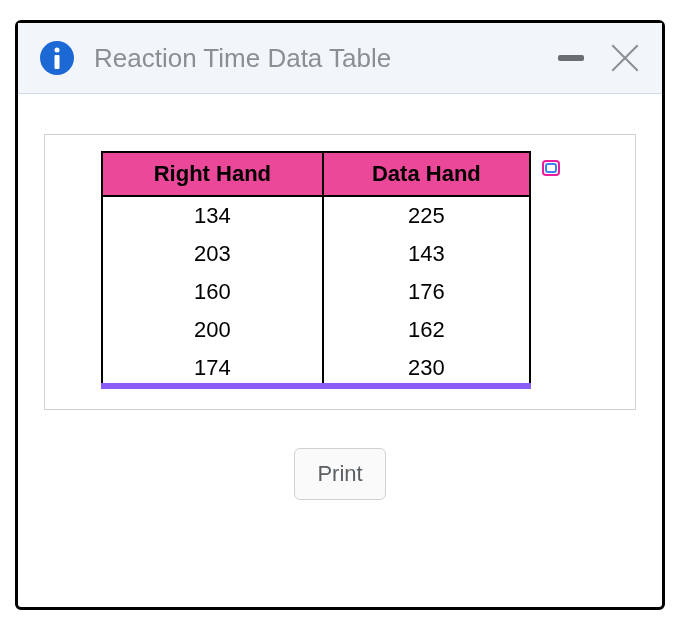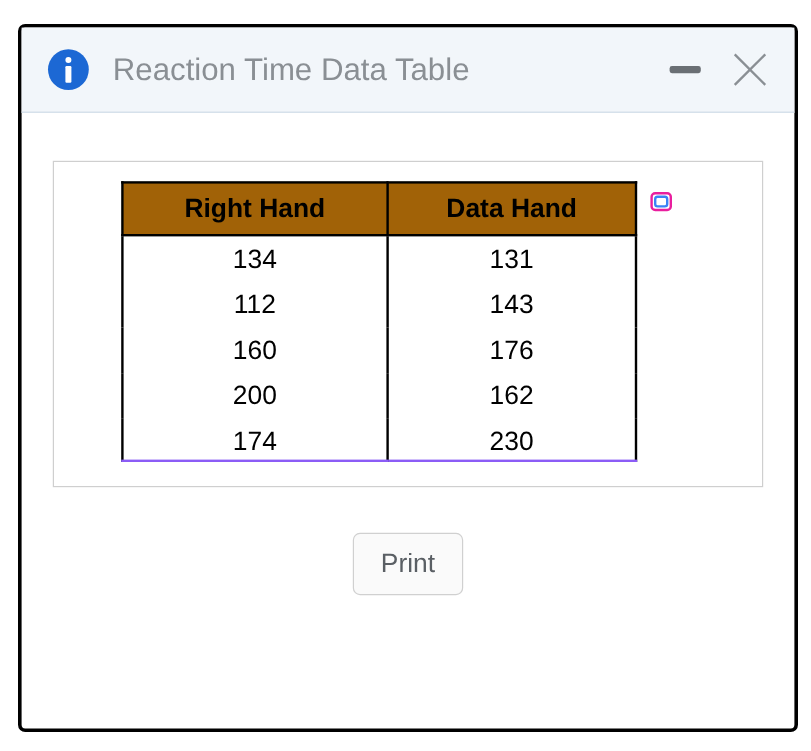--- a/index.html
+++ b/index.html
@@ -105,32 +105,32 @@
     .data-table {
       border-collapse: collapse;
       width: 430px;
     }
     .data-table th {
       border: 2px solid #000;
       padding: 8px 10px;
       font-size: 22px;
       font-weight: bold;
       text-align: center;
-      background: #a16207;
+      background: #ec4899;
     }
     .data-table td {
       border-left: 2px solid #000;
       border-right: 2px solid #000;
       padding: 6px 10px;
       font-size: 22px;
       text-align: center;
       background: #fff;
     }
     .data-table tr:last-child td {
-      border-bottom: 2px solid #8b5cf6;
+      border-bottom: 6px solid #8b5cf6;
       padding-bottom: 2px;
     }
     .resize-icon {
       width: 20px;
       height: 20px;
       cursor: pointer;
       margin-top: 8px;
       flex-shrink: 0;
     }
     .resize-icon svg rect.outer {
@@ -182,24 +182,24 @@
       <table class="data-table">
         <thead>
           <tr>
             <th>Right Hand</th>
             <th>Data Hand</th>
           </tr>
         </thead>
         <tbody>
           <tr>
             <td>134</td>
-            <td>131</td>
-          </tr>
-          <tr>
-            <td>112</td>
+            <td>225</td>
+          </tr>
+          <tr>
+            <td>203</td>
             <td>143</td>
           </tr>
           <tr>
             <td>160</td>
             <td>176</td>
           </tr>
           <tr>
             <td>200</td>
             <td>162</td>
           </tr>

